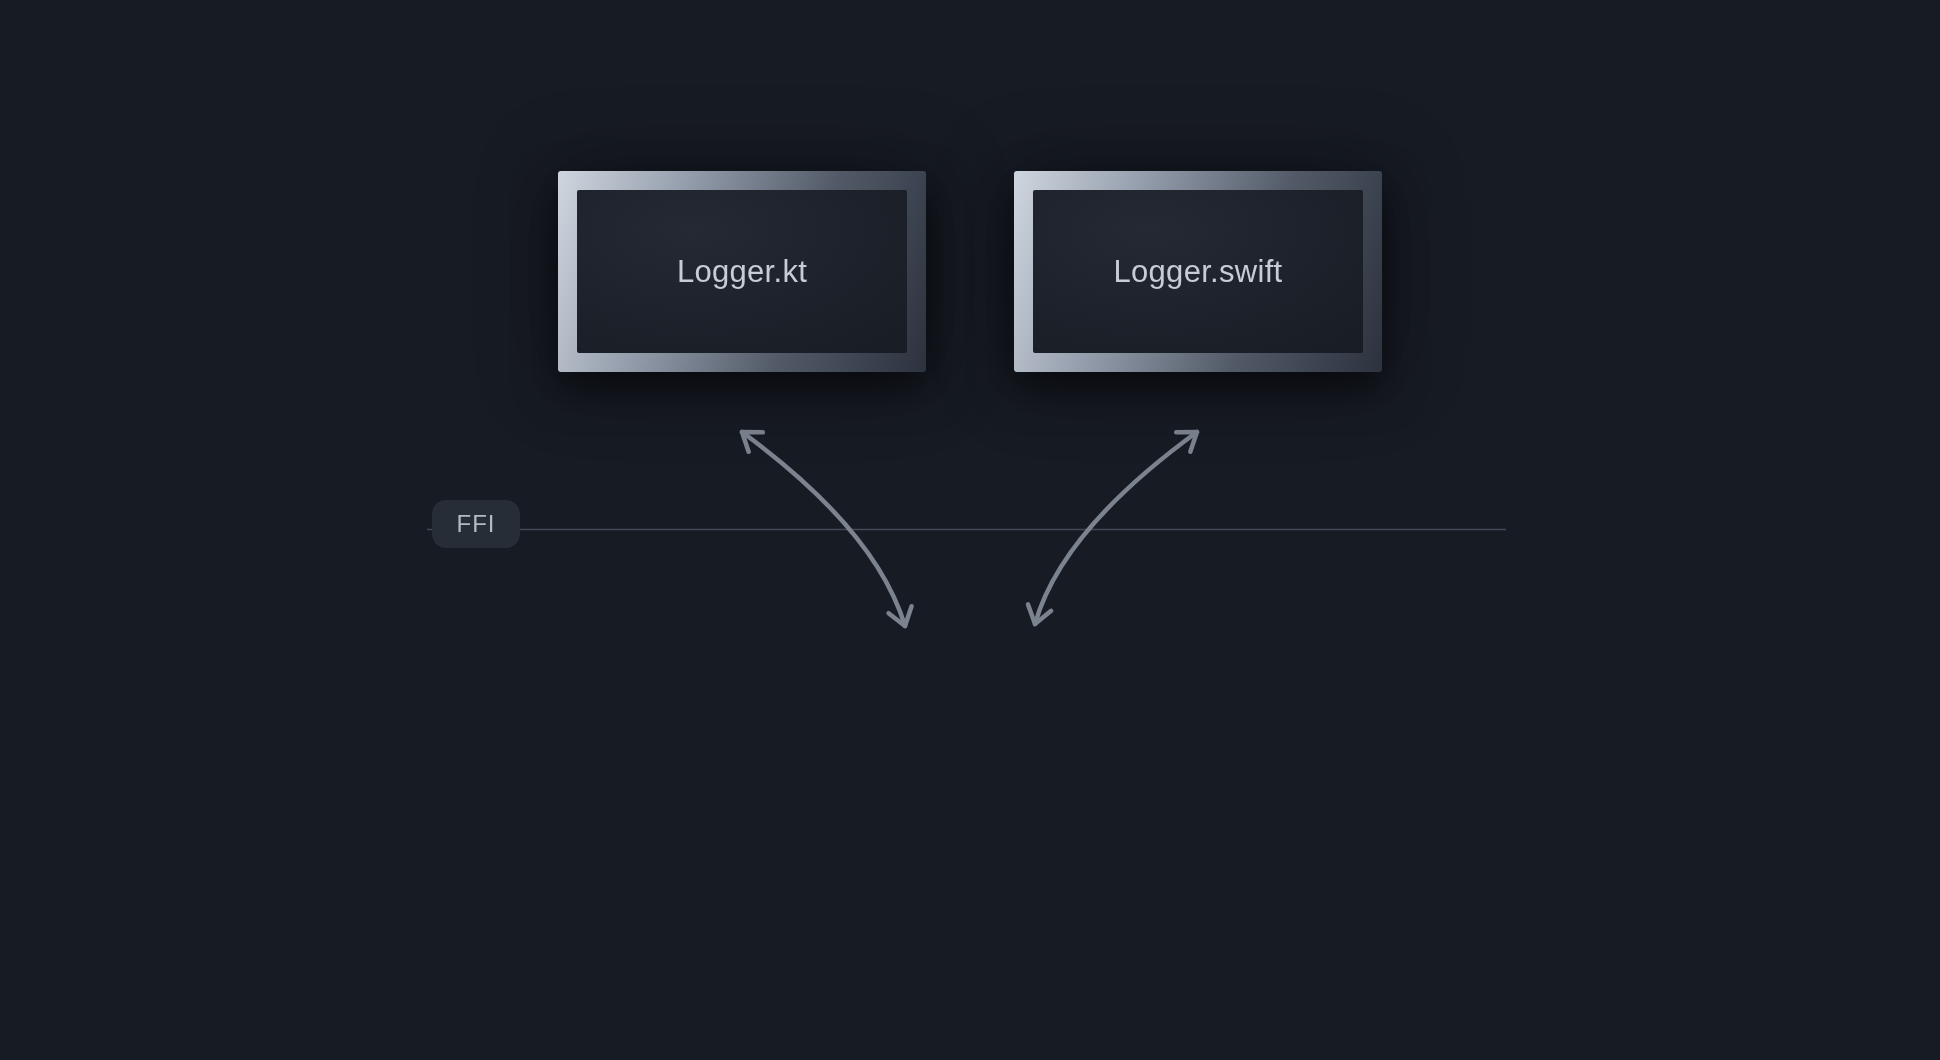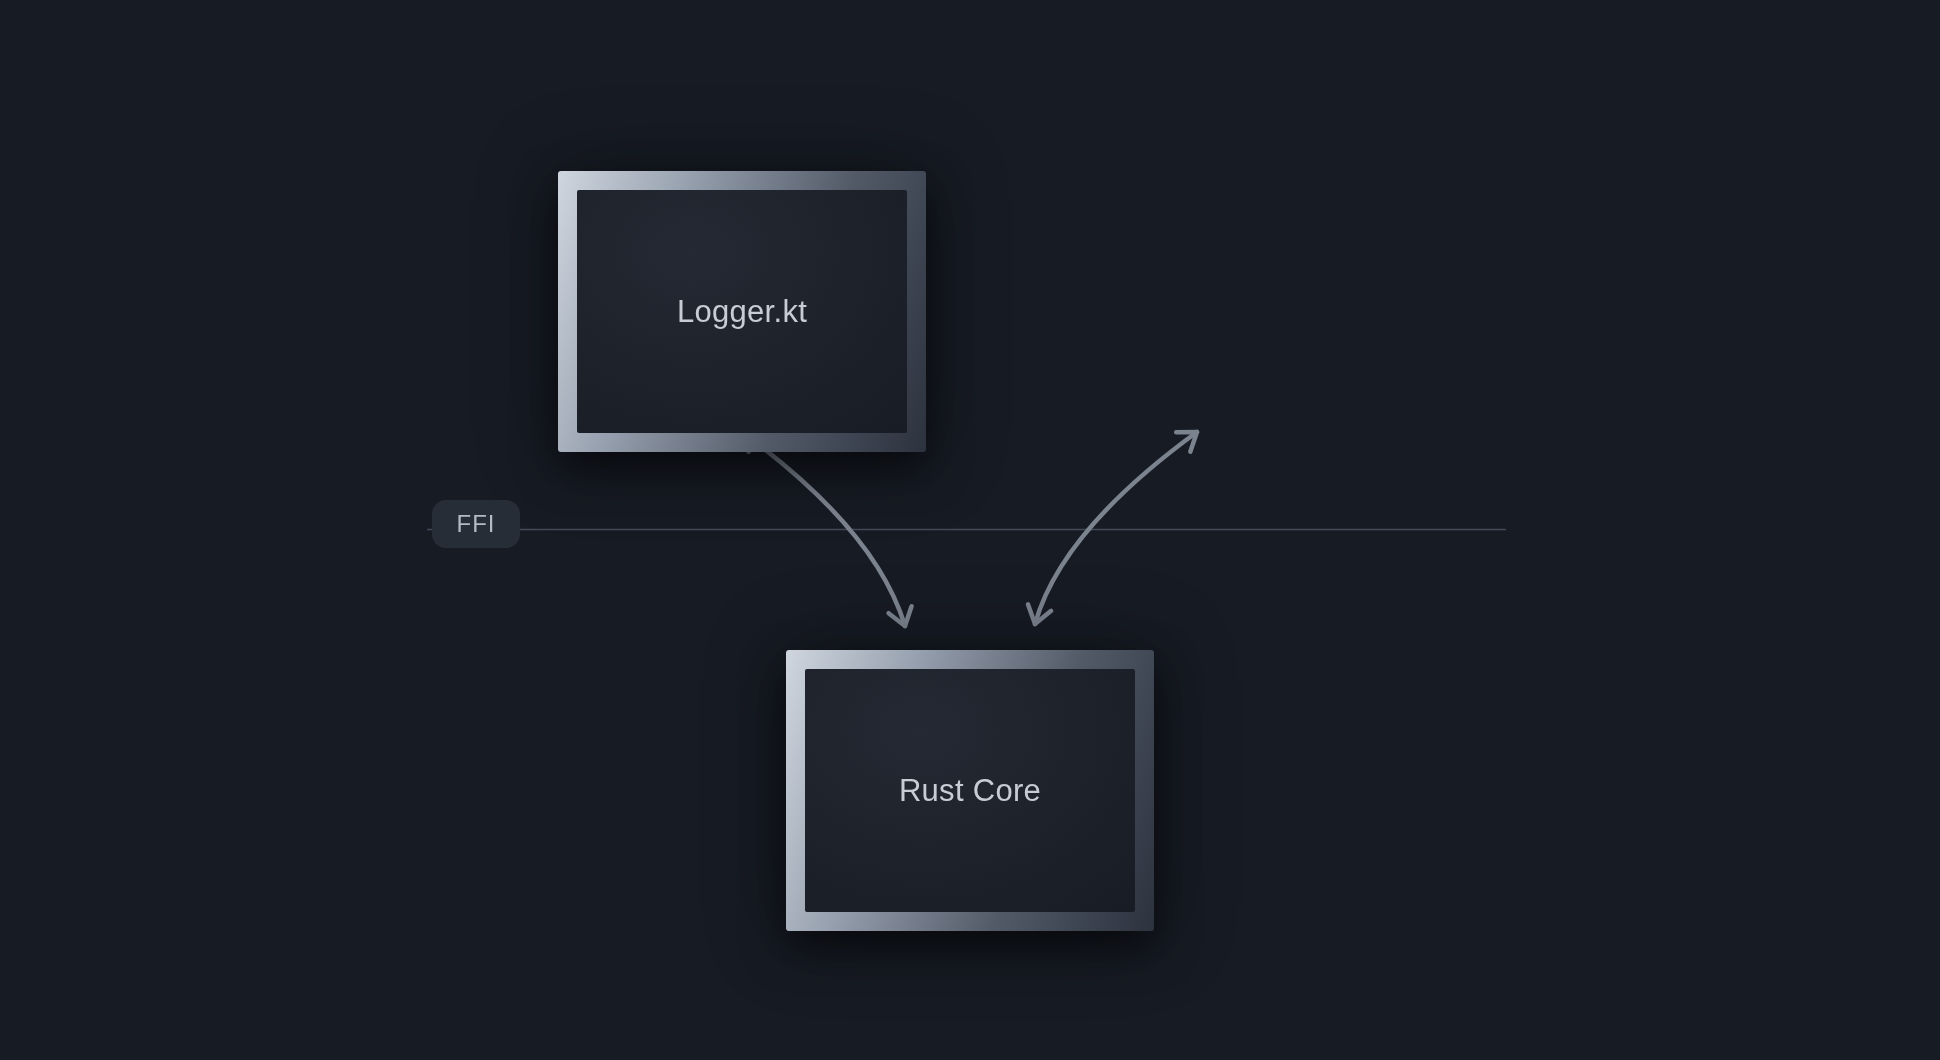--- a/index.html
+++ b/index.html
@@ -19,21 +19,21 @@
     position: absolute;
     left: 0;
     top: 0;
     width: 1940px;
     height: 1060px;
     display: block;
   }
   .node {
     position: absolute;
     width: 368px;
-    height: 281px;
+    height: 201px;
     padding: 19px;
     box-sizing: border-box;
     border-radius: 3px;
     background: linear-gradient(108deg, #cfd6df 0%, #99a2b0 28%, #525a68 65%, #2c323e 100%);
     box-shadow: 0 16px 40px rgba(0,0,0,0.55), 0 2px 80px rgba(0,0,0,0.35);
   }
   .node-inner {
     width: 100%;
     height: 100%;
     border-radius: 2px;
@@ -87,24 +87,24 @@
 
     <path d="M 1197 432 Q 1061 531 1035 624" fill="none" stroke="#7b838f" stroke-width="4.5" stroke-linecap="round" marker-start="url(#vhead)" marker-end="url(#vhead)"></path>
   </svg>
 
   <div class="node node-logger-kt">
     <div class="node-inner">
       <span class="node-label">Logger.kt</span>
     </div>
   </div>
 
-
-  <div class="node node-rust-core">
+  <div class="node node-logger-swift">
     <div class="node-inner">
-      <span class="node-label">Rust Core</span>
+      <span class="node-label">Logger.swift</span>
     </div>
   </div>
+
 
   <div class="ffi-badge">
     <span>FFI</span>
   </div>
 
 </div>
 
 </body></html>

